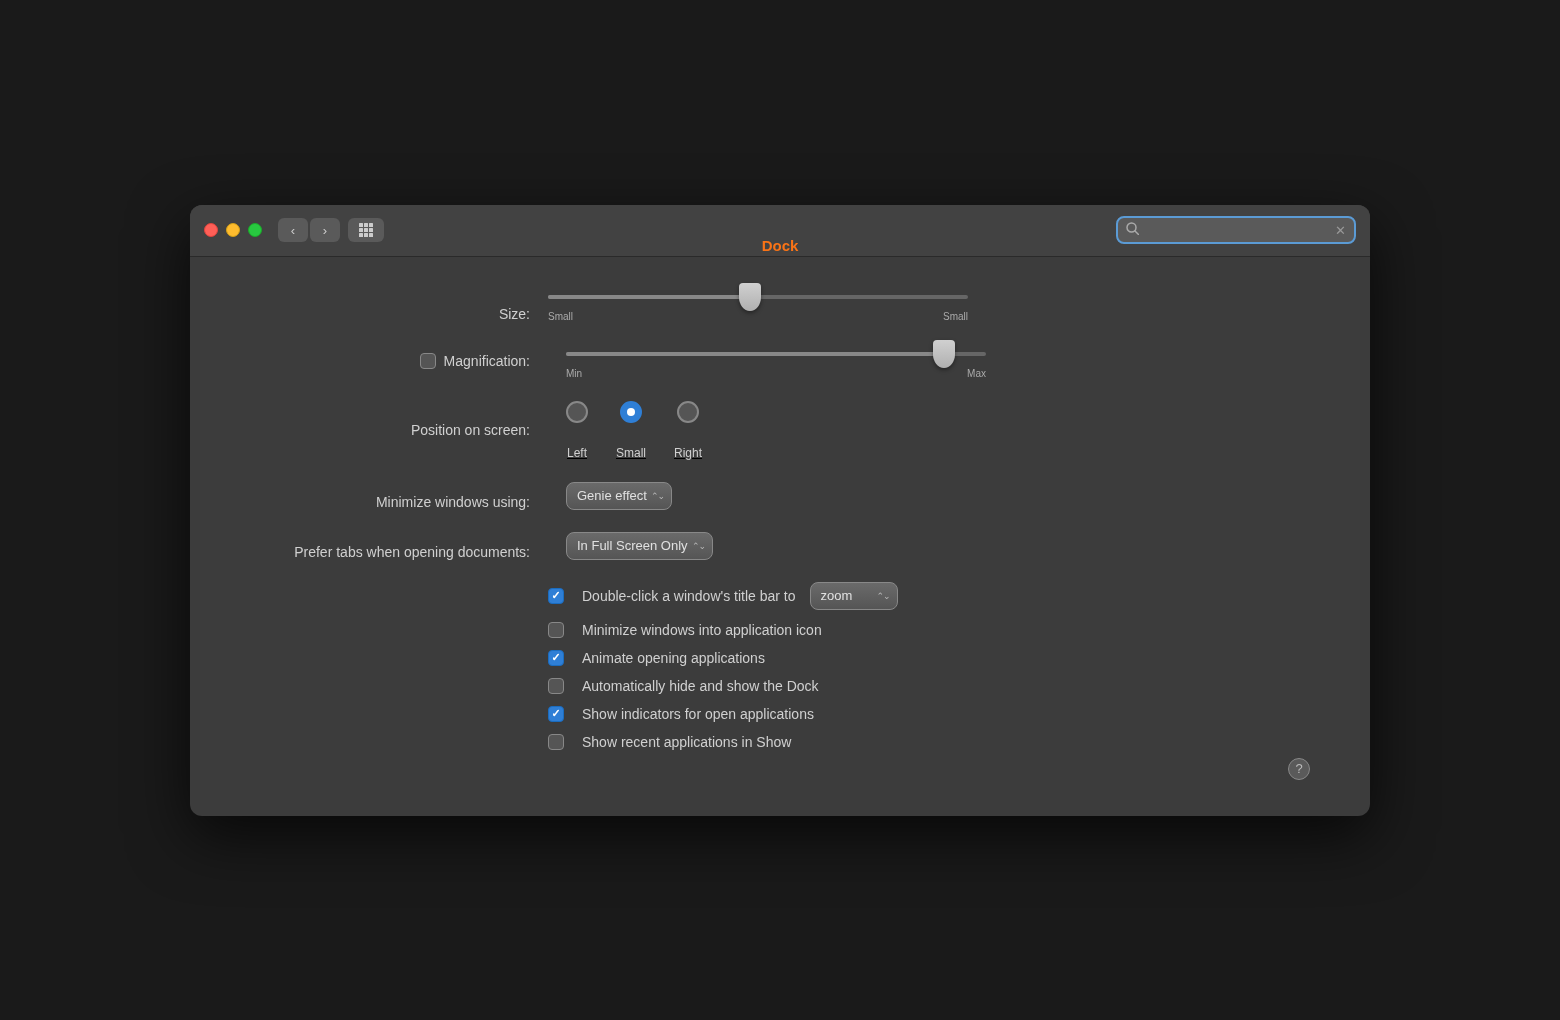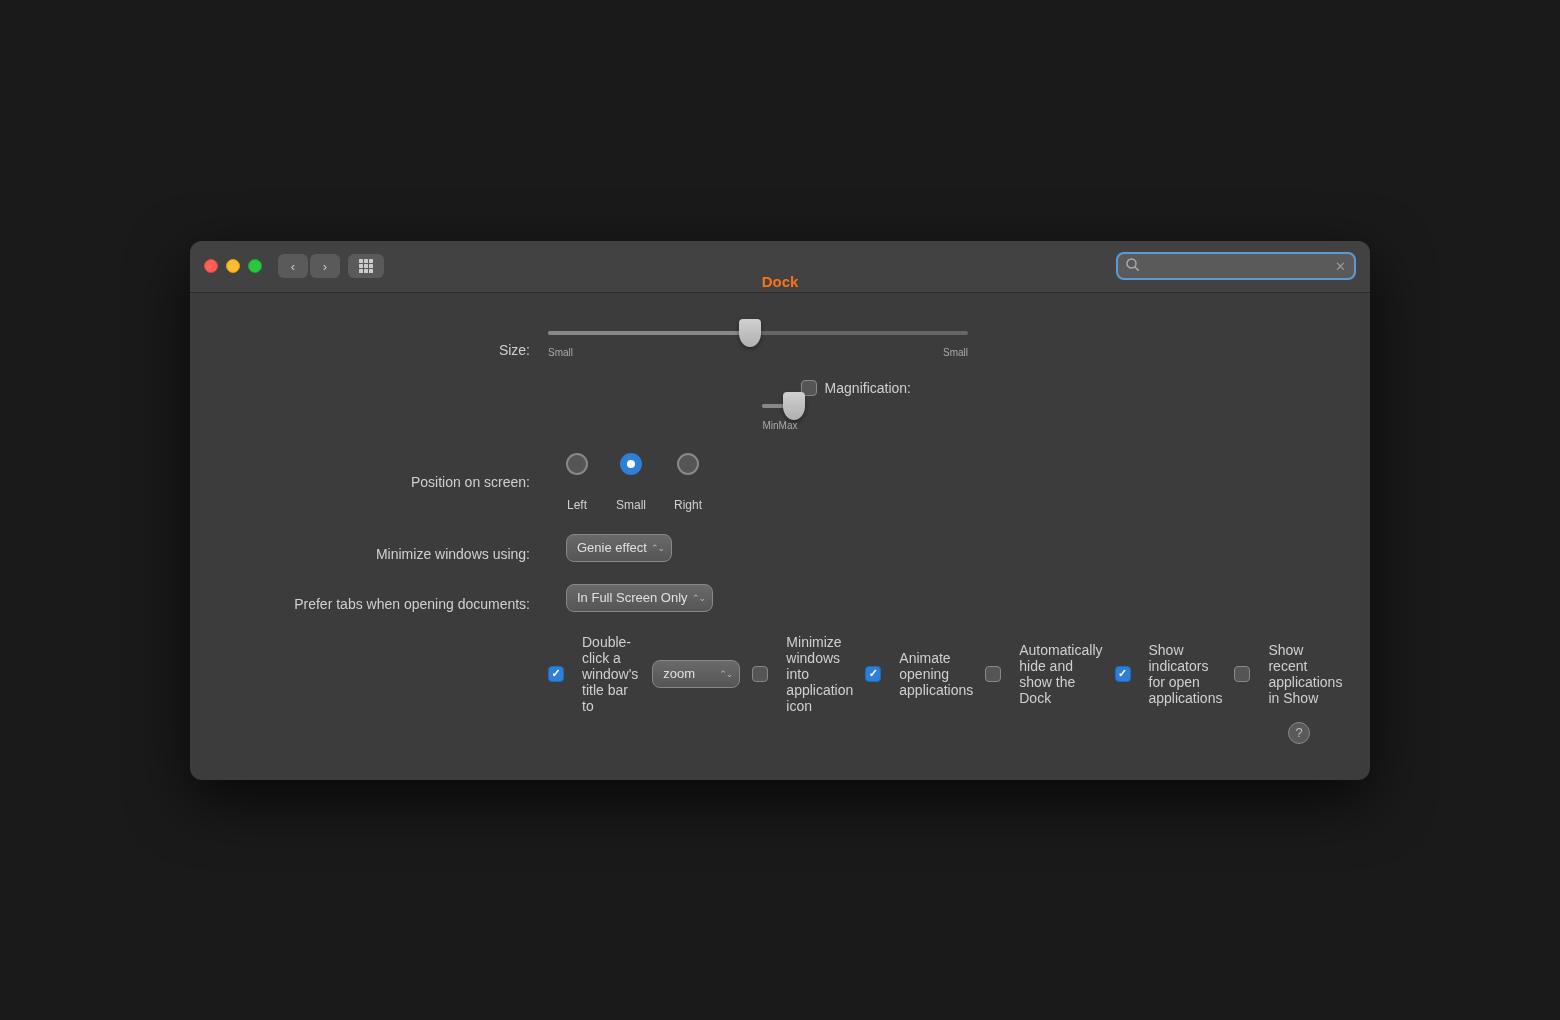--- a/index.html
+++ b/index.html
@@ -193,21 +193,20 @@
 
     .slider-label-text {
       color: #aaa;
       font-size: 10px;
     }
 
     .magnification-row {
       display: flex;
       align-items: center;
       margin-bottom: 22px;
-      flex-direction: column;
     }
 
     .checkbox-label-group {
       display: flex;
       align-items: center;
       justify-content: flex-end;
       min-width: 280px;
       margin-right: 18px;
     }
 
@@ -248,20 +247,21 @@
       display: flex;
       gap: 28px;
     }
 
     .radio-option {
       display: flex;
       flex-direction: column;
       align-items: center;
       gap: 23px;
       cursor: pointer;
+      text-decoration: underline;
     }
 
     .radio-circle {
       width: 22px;
       height: 22px;
       border-radius: 50%;
       border: 2px solid #888;
       background: #555;
       display: flex;
       align-items: center;
@@ -316,20 +316,21 @@
       color: #bbb;
       font-size: 9px;
       pointer-events: none;
       line-height: 1;
       letter-spacing: -1px;
     }
 
     .checkboxes-section {
       margin-left: 298px;
       display: flex;
+      flex-direction: column;
       gap: 12px;
     }
 
     .checkbox-row {
       display: flex;
       align-items: center;
       gap: 10px;
     }
 
     .checkbox-text {

